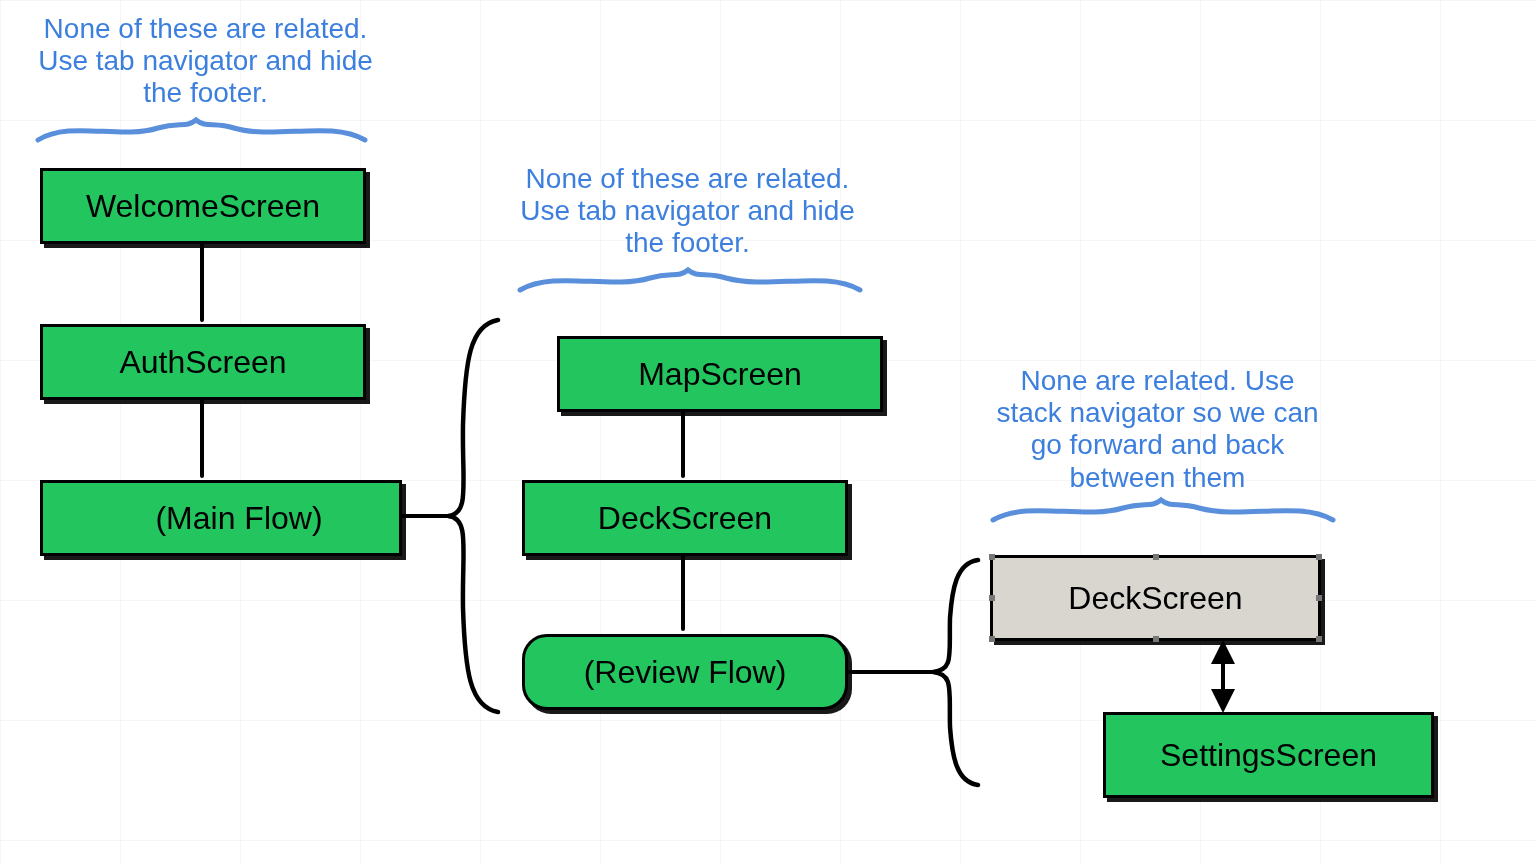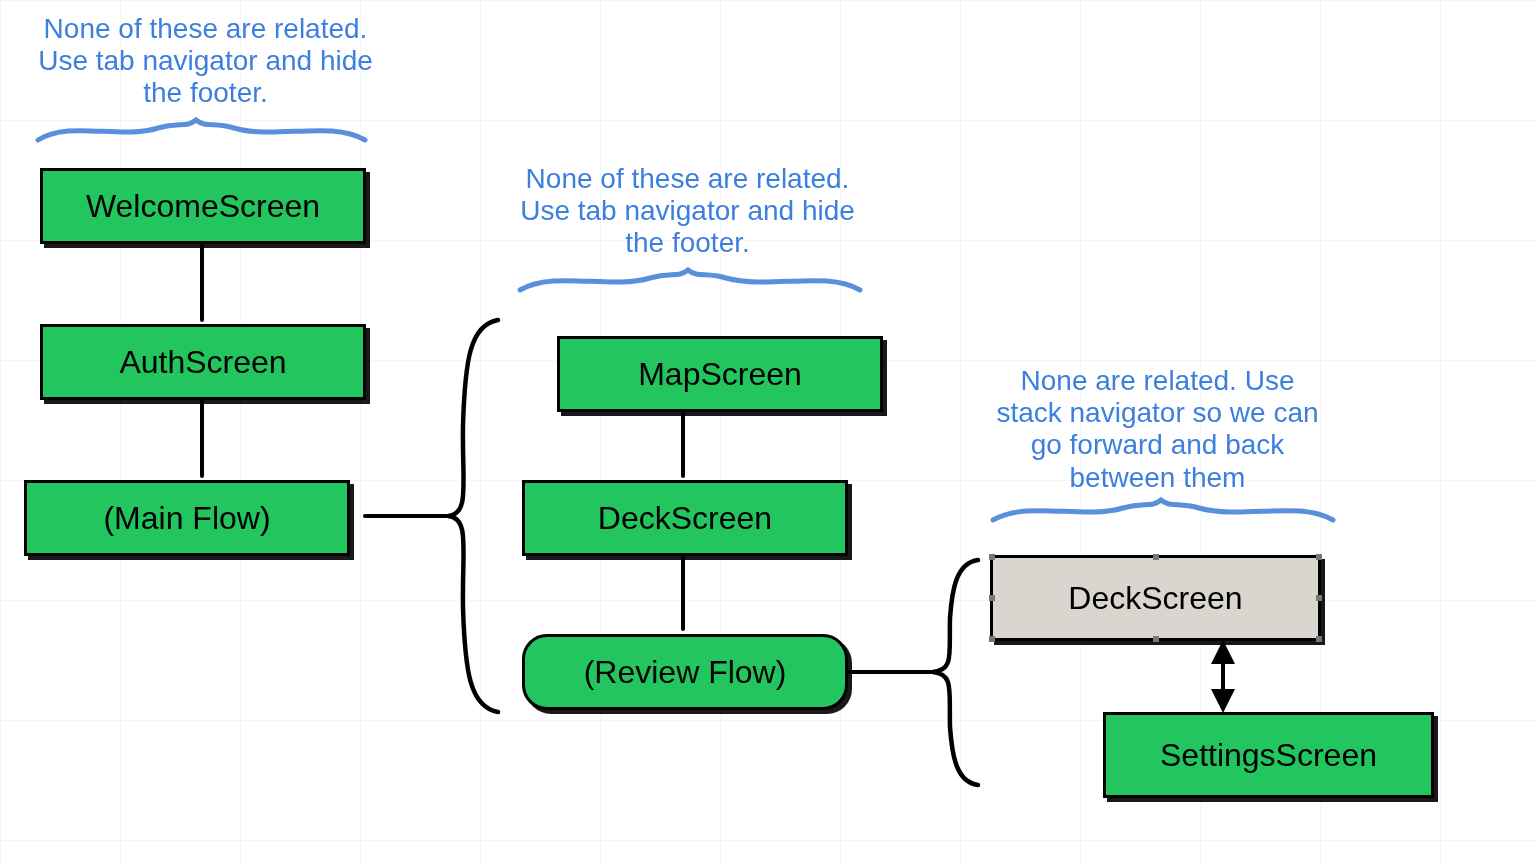--- a/index.html
+++ b/index.html
@@ -147,21 +147,21 @@
     <polygon points="1223,713 1211,689 1235,689" fill="#000"></polygon>
   </g>
 </svg>
 
 <div class="box" style="left:40px; top:168px; width:320px; height:70px;">
   <span>WelcomeScreen</span>
 </div>
 <div class="box" style="left:40px; top:324px; width:320px; height:70px;">
   <span>AuthScreen</span>
 </div>
-<div class="box" style="left:24px; top:480px; width:320px; height:70px;">
+<div class="box" style="left:40px; top:480px; width:320px; height:70px;padding-left:36px;">
   <span>(Main Flow)</span>
 </div>
 
 <div class="box" style="left:522px; top:336px; width:320px; height:70px;margin-left:35px;">
   <span>MapScreen</span>
 </div>
 <div class="box" style="left:522px; top:480px; width:320px; height:70px;">
   <span>DeckScreen</span>
 </div>
 <div class="box" style="left:522px; top:634px; width:320px; height:70px;border-radius:25px;">

